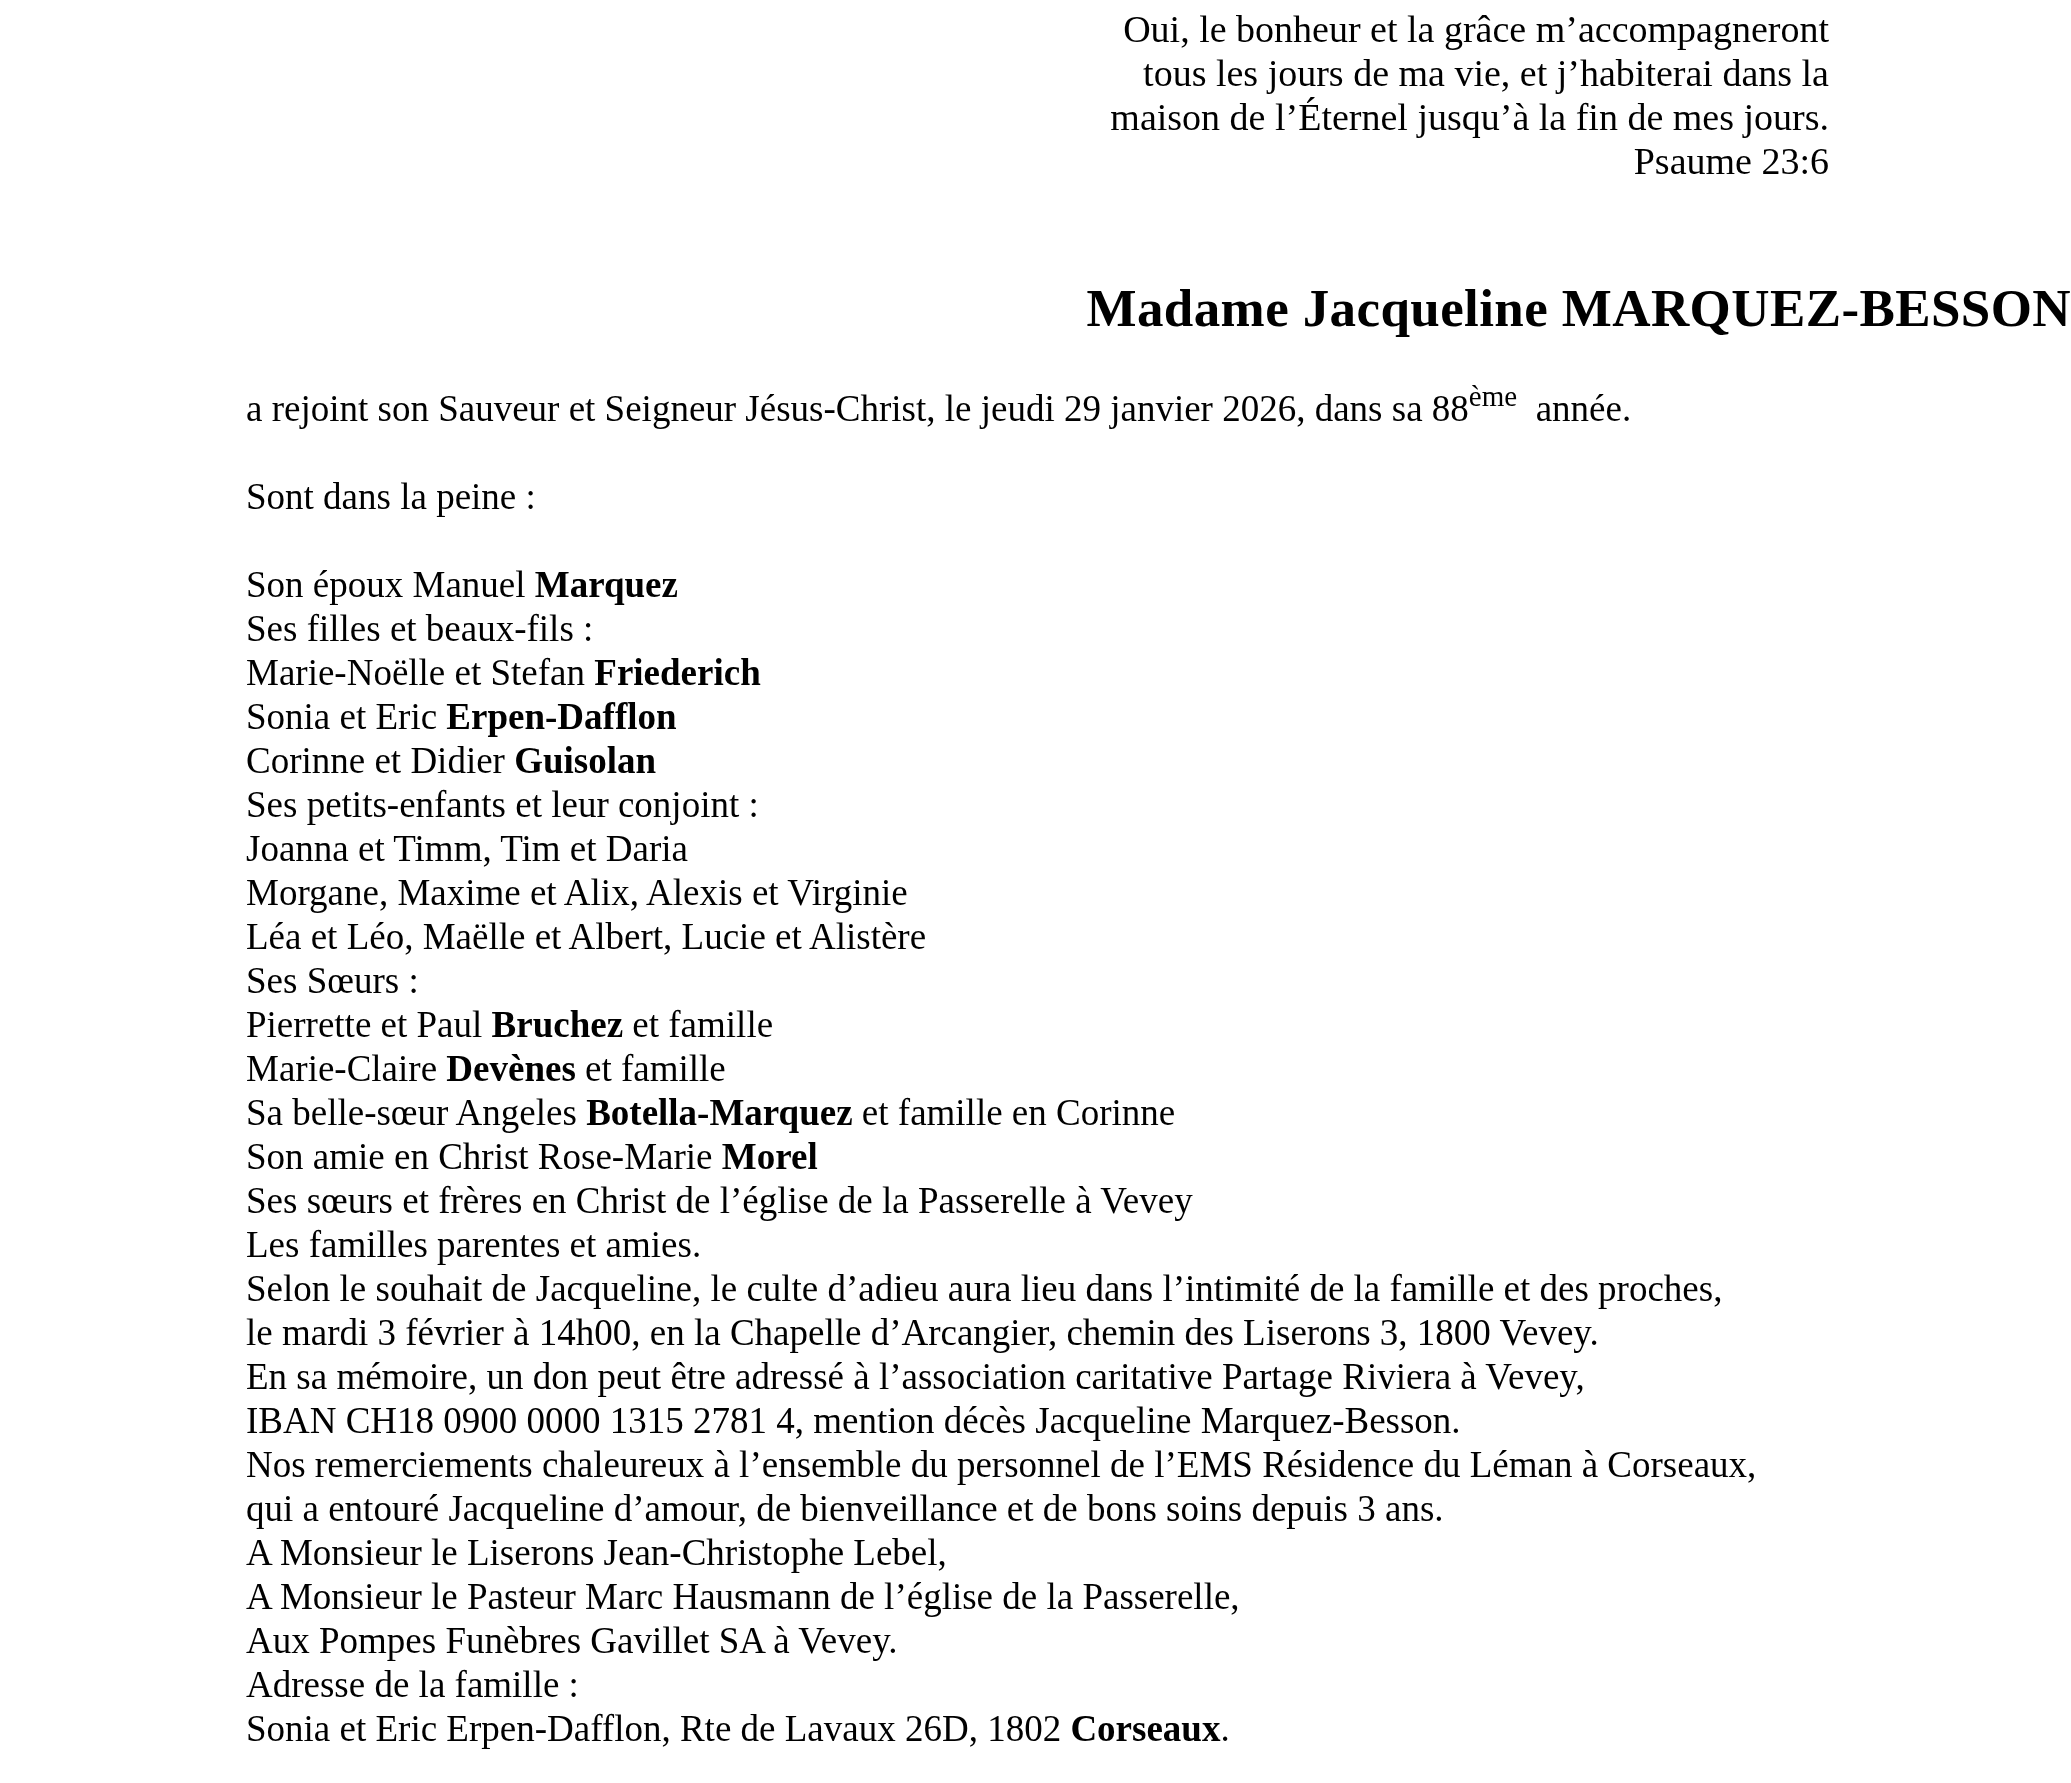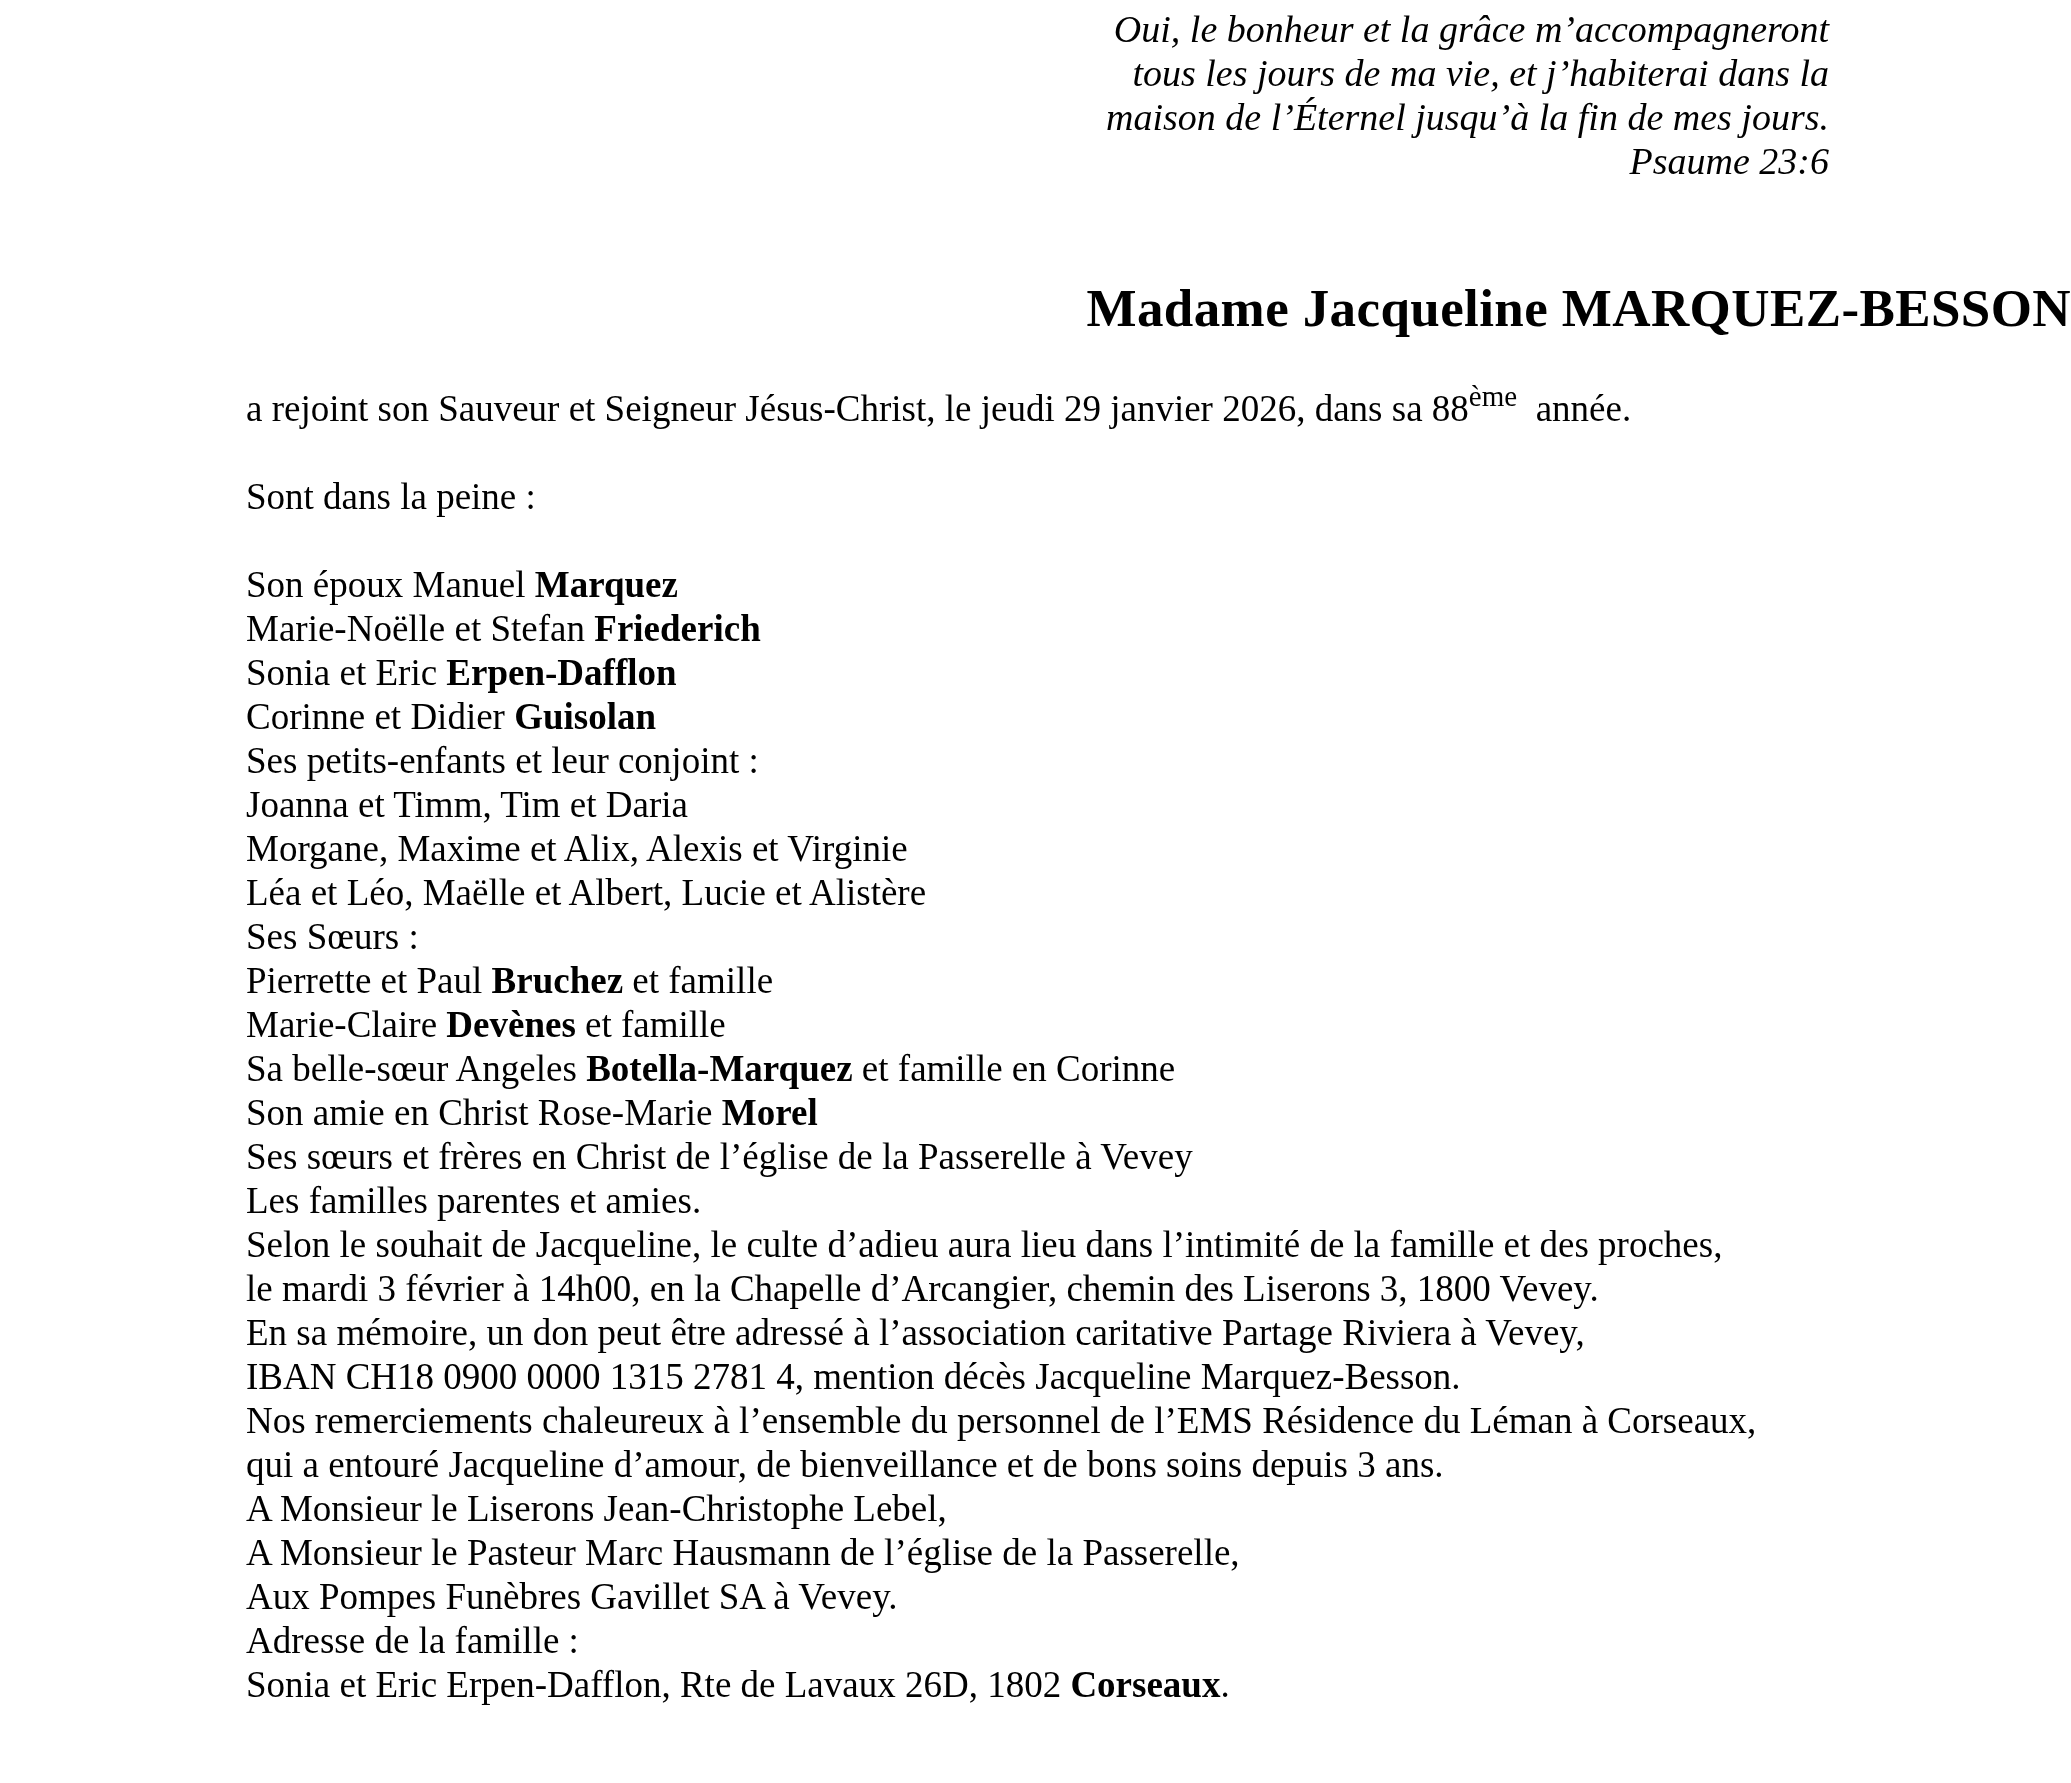--- a/index.html
+++ b/index.html
@@ -14,21 +14,20 @@
     background: #ffffff;
     color: #000000;
     font-family: "Liberation Serif", "DejaVu Serif", serif;
     overflow: hidden;
   }
   .epigraph {
     position: absolute;
     top: 6.7px;
     right: 242px;
     text-align: right;
-    font-style: italic;
     font-size: 38px;
     line-height: 44px;
   }
   .epigraph .eline {
     height: 44px;
     white-space: pre;
   }
   .doc-title {
     position: absolute;
     top: 277px;
@@ -72,20 +71,21 @@
   </div>
 
   <h1 class="doc-title">Madame Jacqueline MARQUEZ-BESSON</h1>
 
   <div class="body-text">
       <div class="line"><span>a rejoint son Sauveur et Seigneur Jésus-Christ, le jeudi 29 janvier 2026, dans sa 88</span><span class="sup">ème</span><span>  année.</span></div>
       <div class="line"></div>
       <div class="line"><span>Sont dans la peine :</span></div>
       <div class="line"></div>
       <div class="line"><span>Son époux Manuel </span><span class="b">Marquez</span></div>
+      <div class="line"><span>Ses filles et beaux-fils :</span></div>
       <div class="line"><span>Marie-Noëlle et Stefan </span><span class="b">Friederich</span></div>
       <div class="line"><span>Sonia et Eric </span><span class="b">Erpen-Dafflon</span></div>
       <div class="line"><span>Corinne et Didier </span><span class="b">Guisolan</span></div>
       <div class="line"><span>Ses petits-enfants et leur conjoint :</span></div>
       <div class="line"><span>Joanna et Timm, Tim et Daria</span></div>
       <div class="line"><span>Morgane, Maxime et Alix, Alexis et Virginie</span></div>
       <div class="line"><span>Léa et Léo, Maëlle et Albert, Lucie et Alistère</span></div>
       <div class="line"><span>Ses Sœurs :</span></div>
       <div class="line"><span>Pierrette et Paul </span><span class="b">Bruchez</span><span> et famille</span></div>
       <div class="line"><span>Marie-Claire </span><span class="b">Devènes</span><span> et famille</span></div>

